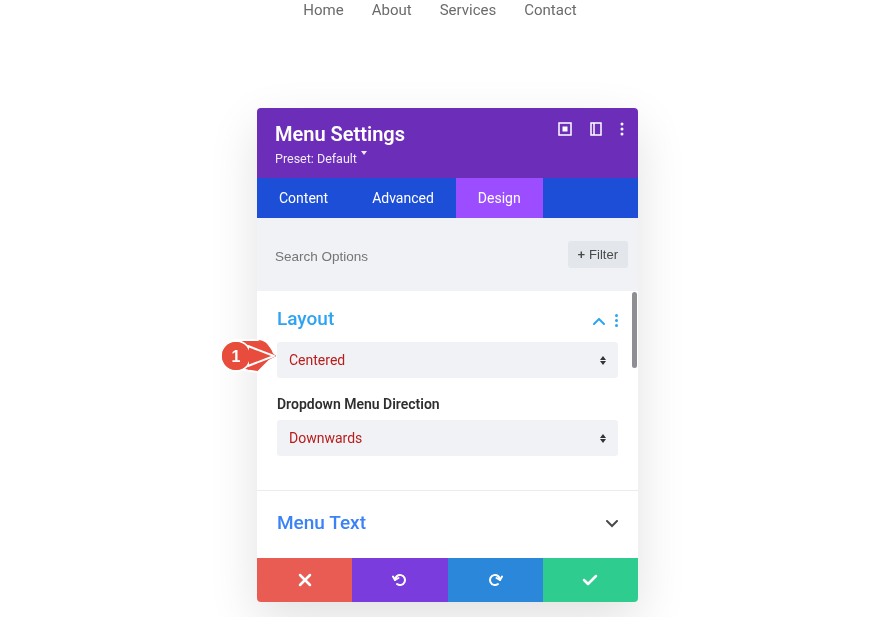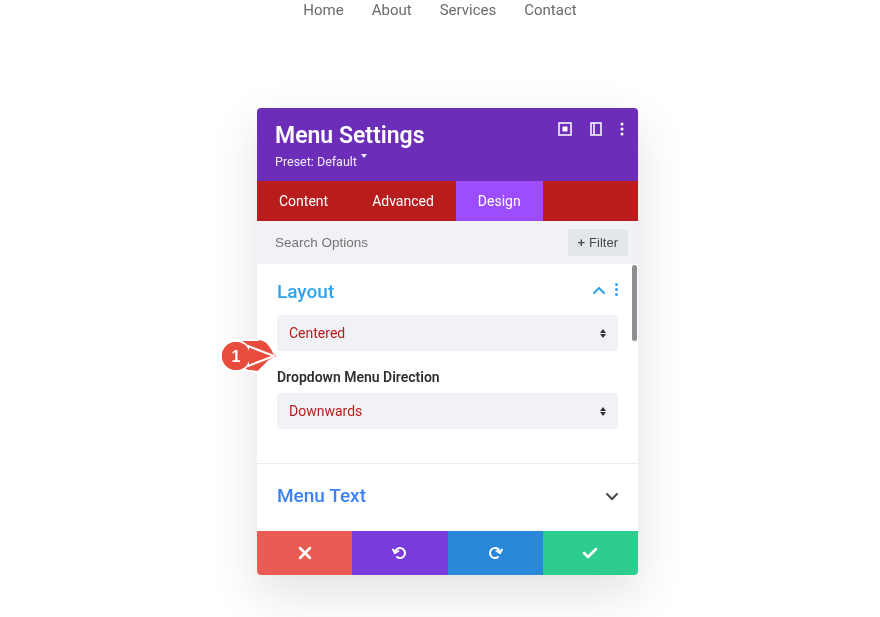--- a/index.html
+++ b/index.html
@@ -33,21 +33,21 @@
     overflow: hidden;
     background: #fff;
   }
   .panel-header {
     background: #6c2eb9;
     color: #fff;
     padding: 14px 18px 12px;
     position: relative;
   }
   .panel-title {
-    font-size: 23px;
+    font-size: 20px;
     font-weight: 600;
   }
   .panel-preset {
     font-size: 12.5px;
     opacity: 0.9;
     margin-top: 5px;
     display: flex;
     align-items: flex-start;
     gap: 4px;
     cursor: pointer;
@@ -61,37 +61,37 @@
   .header-icons {
     position: absolute;
     right: 14px;
     top: 14px;
     display: flex;
     gap: 18px;
     align-items: center;
   }
   .hicon { cursor: pointer; display:flex; align-items:center; justify-content:center;}
   .tabs {
-    background: #b91c1c;
+    background: #1d4ed8;
     display: flex;
   }
   .tab {
     padding: 12px 22px;
     color: #fff;
     font-size: 14px;
     cursor: pointer;
   }
   .tab.active {
     background: #9b4dff;
   }
   .search-row {
     display: flex;
-    align-items: center;
+    align-items: flex-end;
     background: #f0f2f5;
-    padding: 8px 10px;
+    padding: 23px 10px;
   }
   .search-input {
     flex: 1;
     border: none;
     background: transparent;
     font-size: 13.5px;
     color: #8a8f99;
     padding: 4px 8px;
     outline: none;
   }
@@ -122,21 +122,21 @@
     width: 5px;
     height: 76px;
     background: #8e8e93;
     border-radius: 3px;
   }
   .section {
     padding: 16px 20px 14px;
   }
   .section-header {
     display: flex;
-    align-items: flex-start;
+    align-items: flex-end;
     justify-content: space-between;
     margin-bottom: 12px;
   }
   .section-title {
     color: #2ea3f2;
     font-size: 19px;
     font-weight: 500;
   }
   .section-title.muted {
     color: #3b82f6;

